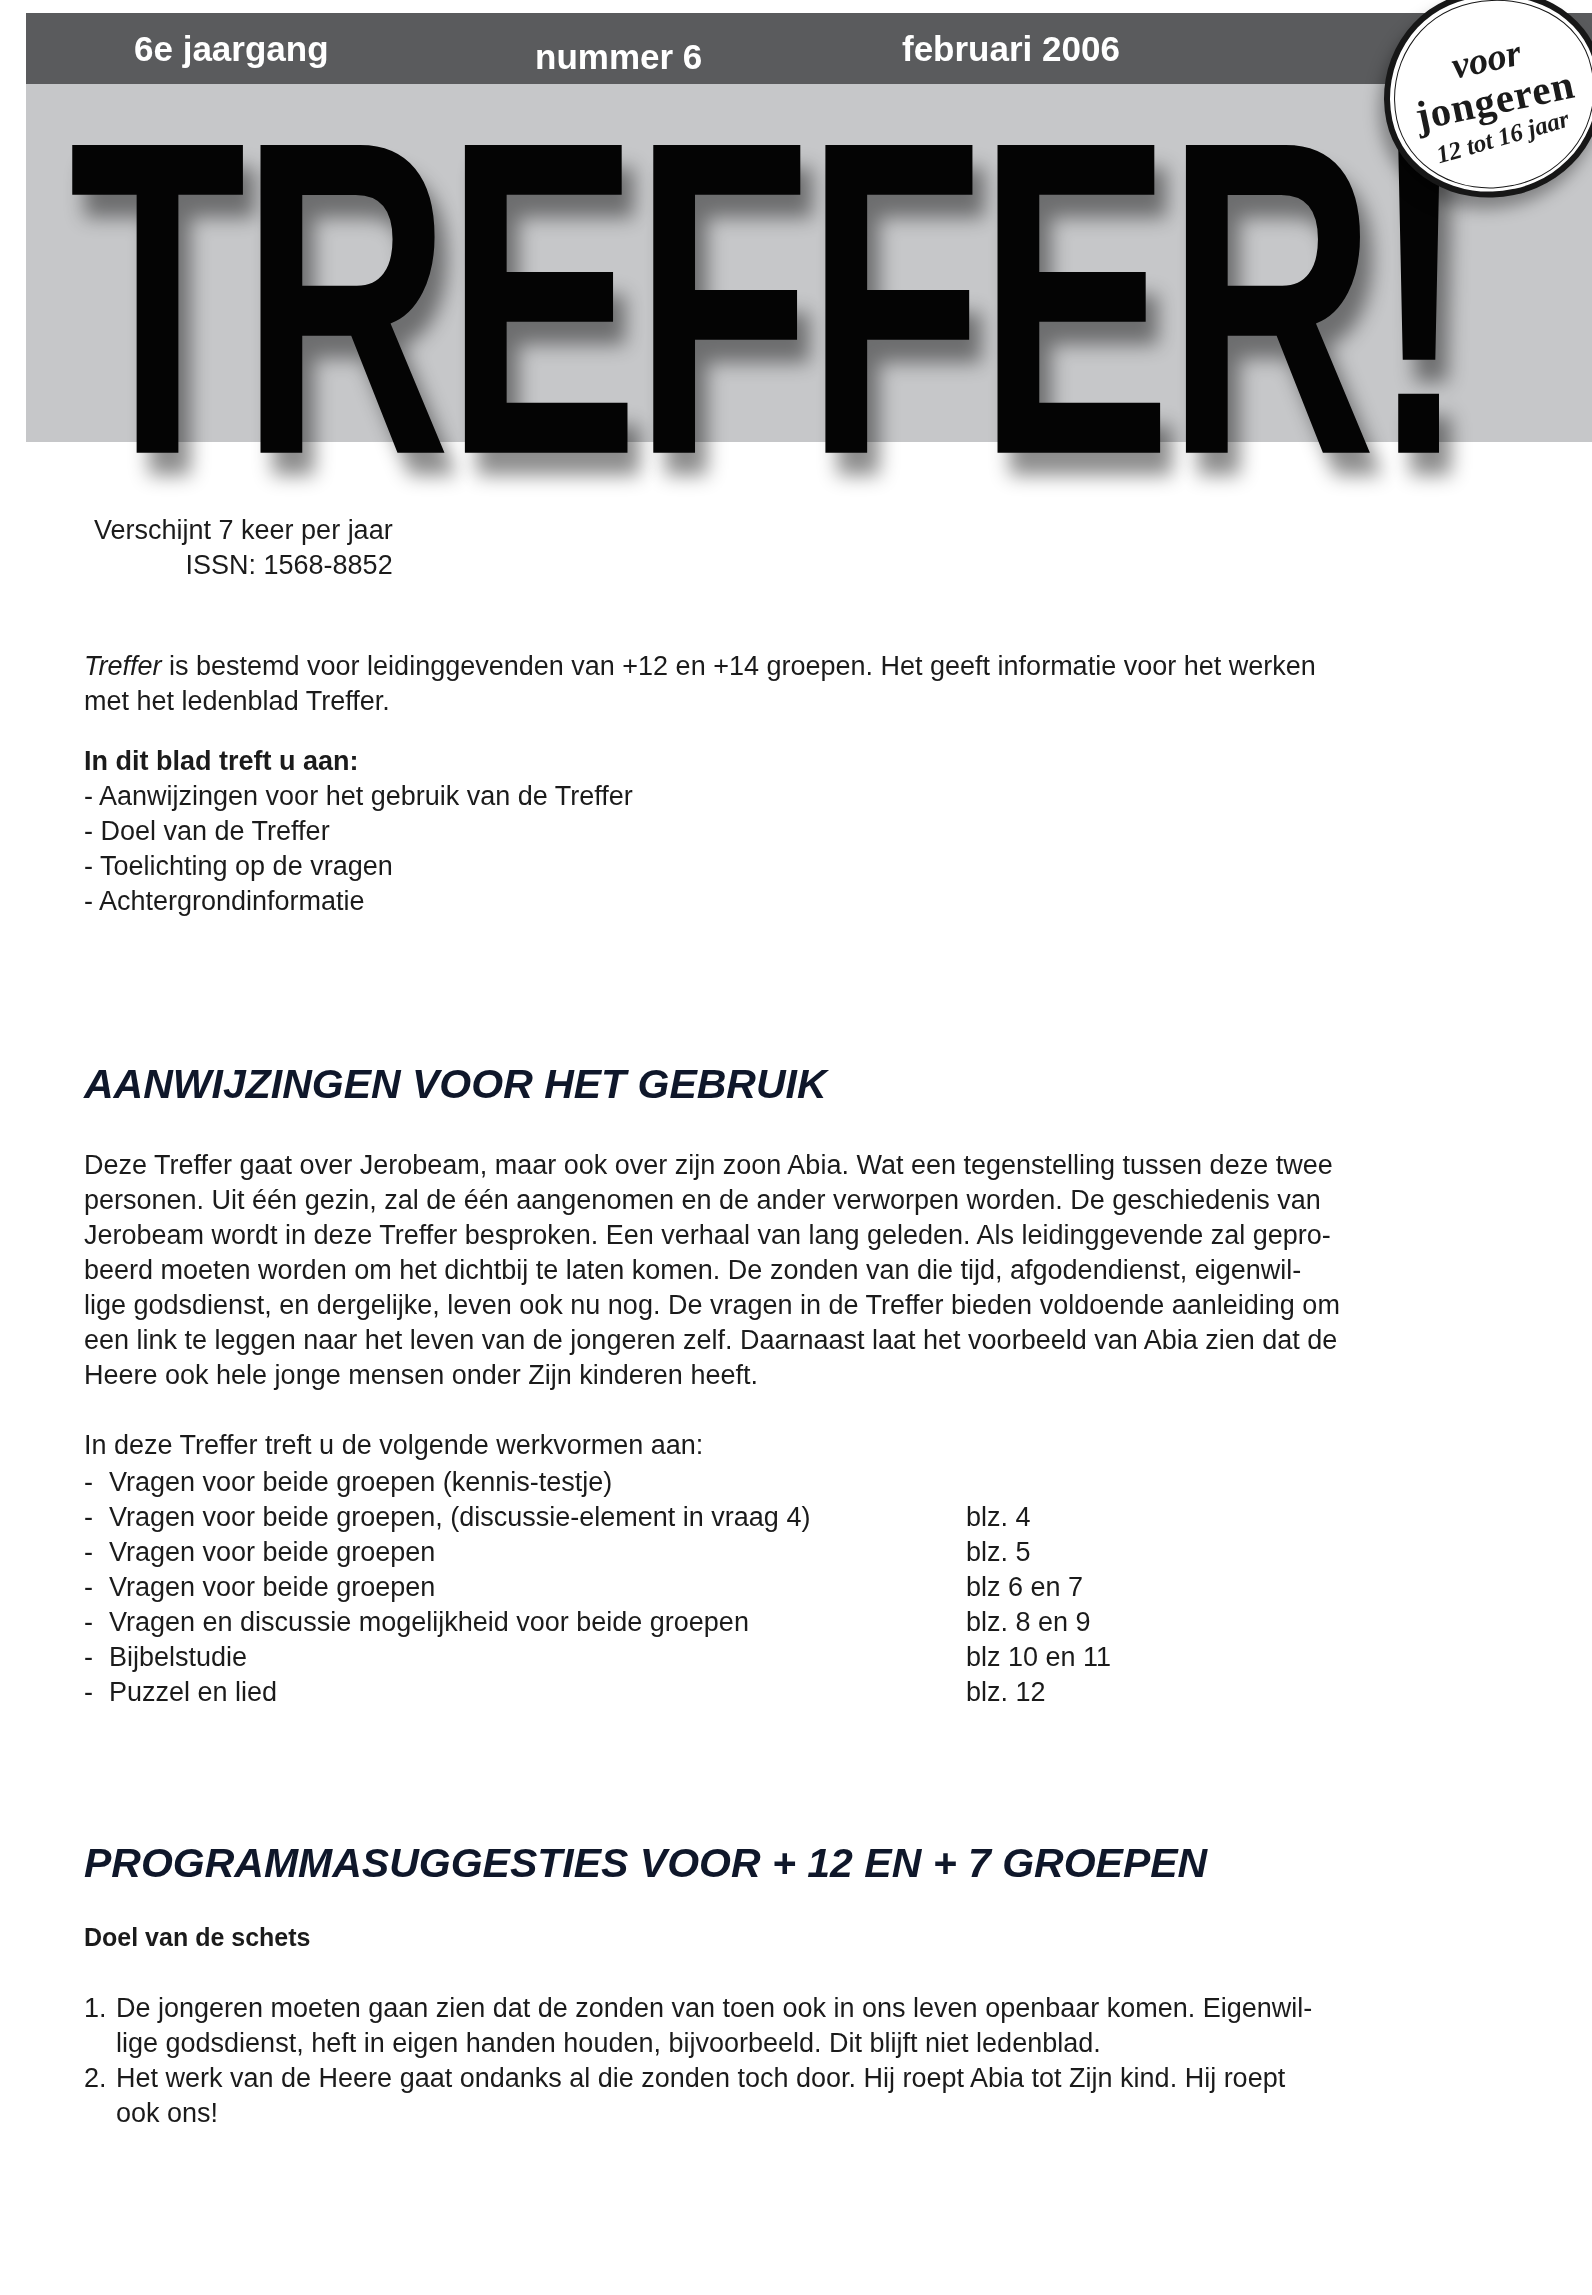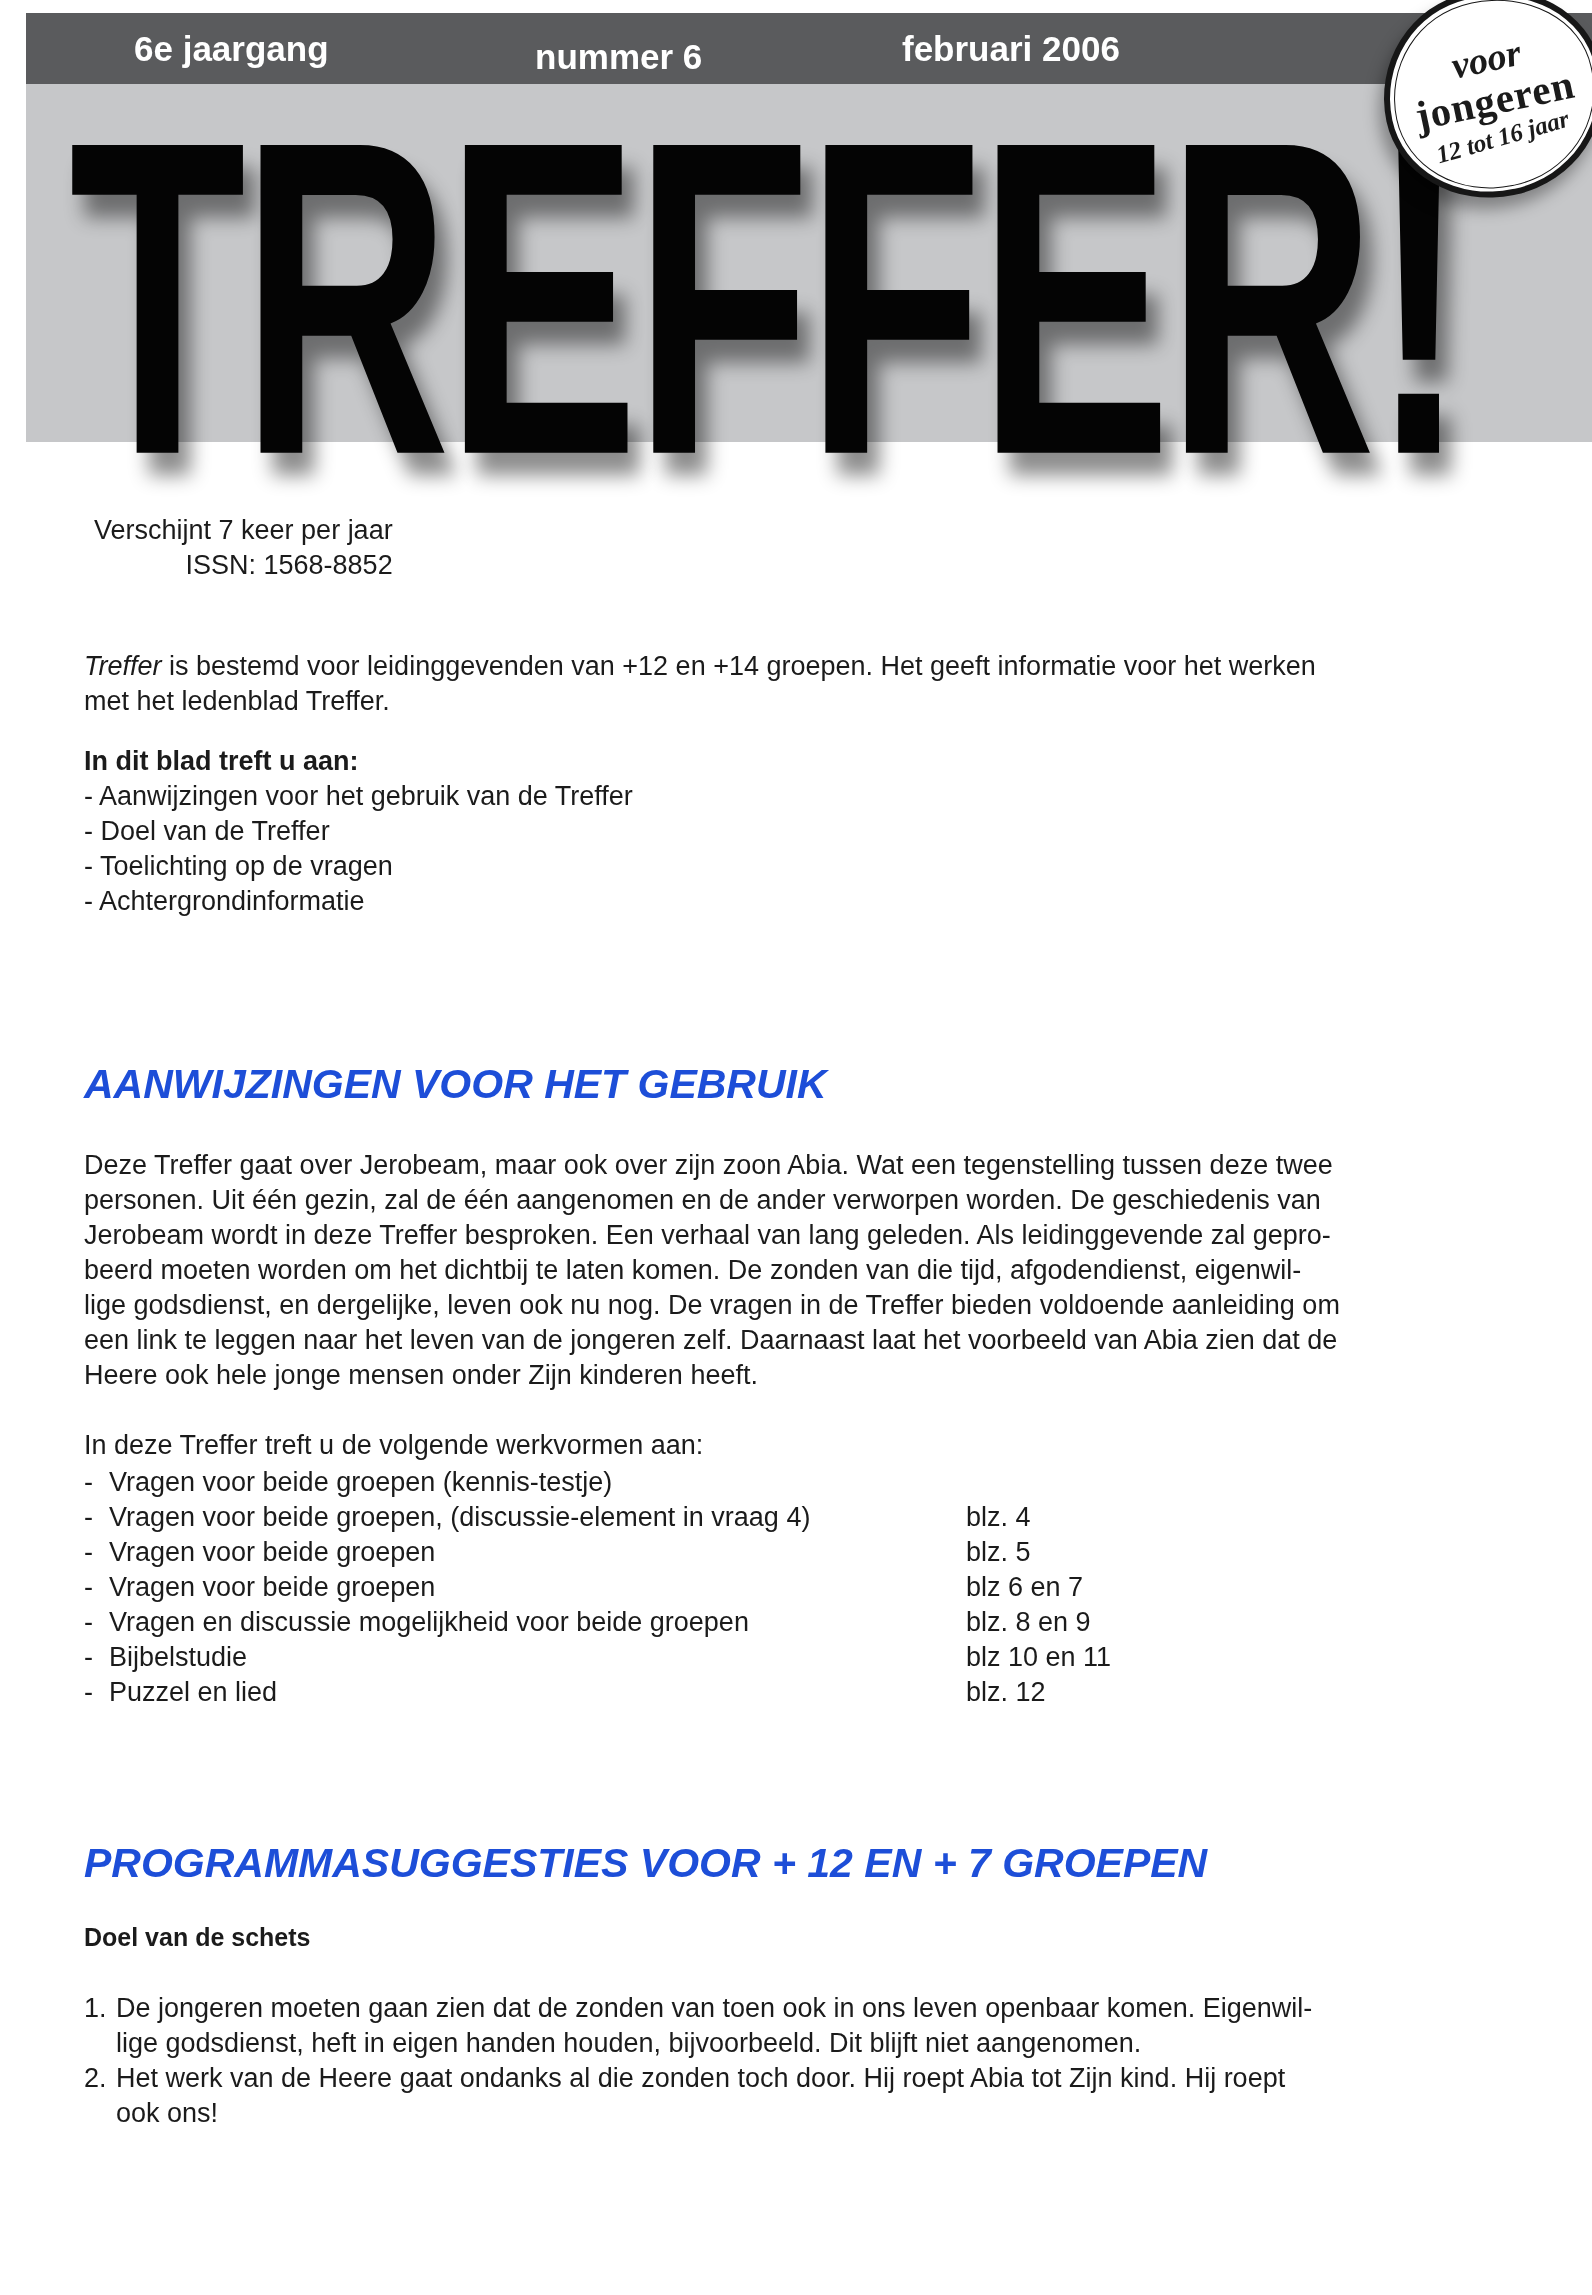--- a/index.html
+++ b/index.html
@@ -100,21 +100,21 @@
   .line { white-space: nowrap; }
 
   .meta    { position: absolute; left: 94px; top: 513px; text-align: right; }
   .intro   { position: absolute; left: 84px; top: 649px; }
   .contents{ position: absolute; left: 84px; top: 744px; }
   .contents .bold { font-weight: bold; }
 
   .h1 {
     position: absolute; left: 84px; margin: 0;
     font-size: 41px; font-weight: bold; font-style: italic;
-    color: #1d4ed8; white-space: nowrap;
+    color: #0f172a; white-space: nowrap;
   }
   #h1a { top: 1061px; }
   #h1b { top: 1840px; }
 
   .para { position: absolute; left: 84px; top: 1148px; }
 
   .werk-intro { position: absolute; left: 84px; top: 1428px; white-space: nowrap; }
   .werk-list  { position: absolute; left: 84px; top: 1465px; width: 1450px; }
   .werk-row   { display: grid; grid-template-columns: 25px 857px auto; }
   .werk-row .wlabel, .werk-row .wpage { white-space: nowrap; }
@@ -225,21 +225,21 @@
   </div>
 
   <h1 class="h1" id="h1b">PROGRAMMASUGGESTIES VOOR + 12 EN + 7 GROEPEN</h1>
   <h2 class="h2">Doel van de schets</h2>
 
   <div class="numlist txt">
     <div class="numrow">
       <span class="num">1.</span>
       <span class="numtext">
         <span class="line" style="display:block">De jongeren moeten gaan zien dat de zonden van toen ook in ons leven openbaar komen. Eigenwil-</span>
-        <span class="line" style="display:block">lige godsdienst, heft in eigen handen houden, bijvoorbeeld. Dit blijft niet aangenomen.</span>
+        <span class="line" style="display:block">lige godsdienst, heft in eigen handen houden, bijvoorbeeld. Dit blijft niet ledenblad.</span>
       </span>
     </div>
     <div class="numrow">
       <span class="num">2.</span>
       <span class="numtext">
         <span class="line" style="display:block">Het werk van de Heere gaat ondanks al die zonden toch door. Hij roept Abia tot Zijn kind. Hij roept</span>
         <span class="line" style="display:block">ook ons!</span>
       </span>
     </div>
   </div>

